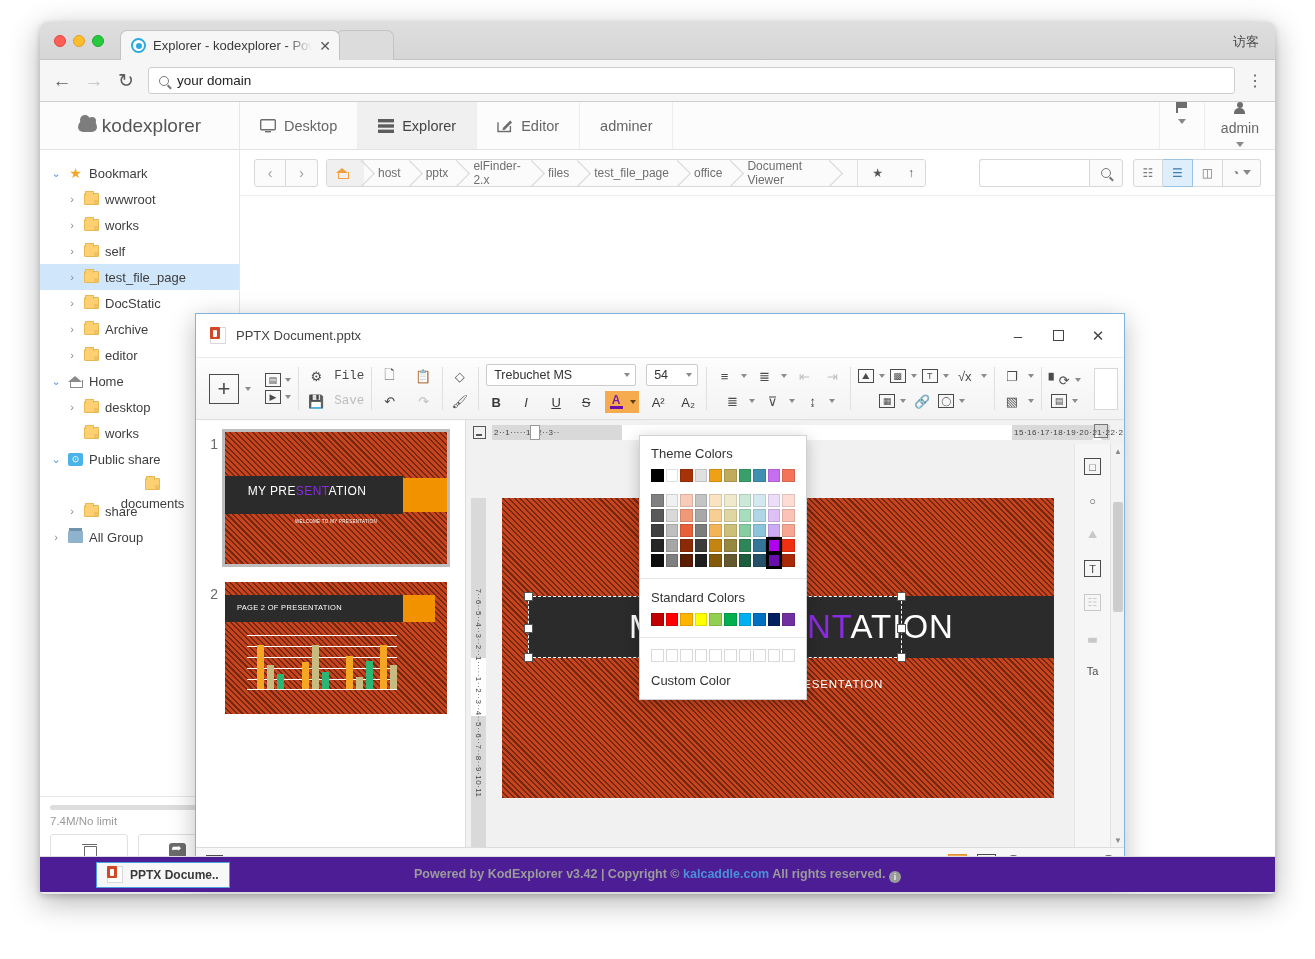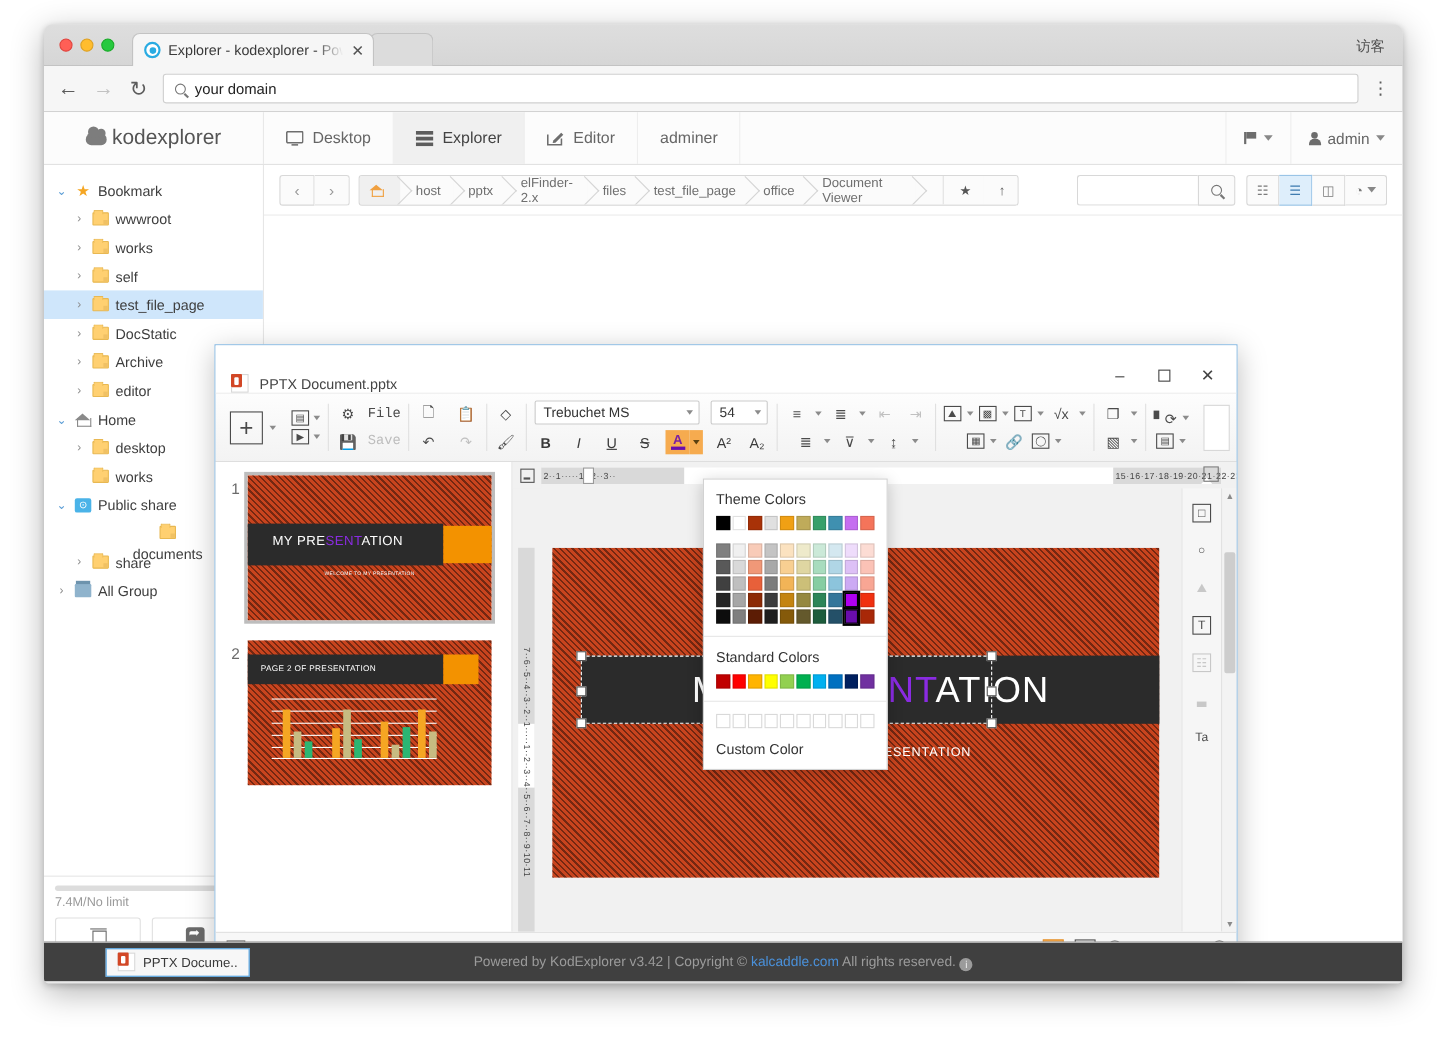--- a/index.html
+++ b/index.html
@@ -89,21 +89,21 @@
     width:19px;height:12px;background:#7d7d7d;border-radius:7px 7px 5px 5px;position:relative;
   }
   .cloud:before{content:"";position:absolute;left:2px;top:-5px;width:10px;height:10px;border-radius:50%;background:#7d7d7d;}
   .cloud:after{content:"";position:absolute;right:1px;top:-3px;width:8px;height:8px;border-radius:50%;background:#7d7d7d;}
   .navtab {
     display:flex; align-items:center; gap:8px; padding:0 20px;
     font-size:14.5px; color:#666; border-right:1px solid #eee;
   }
   .navtab.active { background:#f0f0f0; color:#444; }
   #appright { margin-left:auto; display:flex; align-items:stretch; }
-  .hdr-item { display:flex; align-items:center; gap:6px; padding:0 16px; font-size:14px; color:#666; border-left:1px solid #eee;}
+  .hdr-item { display:flex; align-items:center; gap:6px; padding:0 16px; font-size:14px; color:#666; border-left:1px solid #eee;flex-direction:column;}
   .caret { width:0;height:0;border-left:4px solid transparent;border-right:4px solid transparent;border-top:5px solid #888;}
   .flagico { width:12px; height:11px; position:relative;}
   .flagico:before{content:"";position:absolute;left:0;top:0;width:2px;height:11px;background:#6d6d6d;}
   .flagico:after{content:"";position:absolute;left:2px;top:0;width:9px;height:6px;background:#6d6d6d;}
   .userico { width:11px;height:12px;position:relative;}
   .userico:before{content:"";position:absolute;left:2.5px;top:0;width:6px;height:6px;border-radius:50%;background:#6d6d6d;}
   .userico:after{content:"";position:absolute;left:0;bottom:0;width:11px;height:6px;border-radius:5px 5px 0 0;background:#6d6d6d;}
 
   
   #appbody { position:relative; height:742px; display:flex; }
@@ -192,21 +192,21 @@
 
   
   #pptx {
     position:absolute; left:155px; top:163px; width:930px; height:565px;
     background:#fff; border:1px solid #7fb4e0;
     box-shadow:0 6px 24px rgba(0,0,0,.25);
     display:flex; flex-direction:column;
     z-index:40;
   }
   #pptx-title {
-    height:44px; background:#fff; display:flex; align-items:flex-end; gap:10px; padding:0 6px 0 14px;
+    height:44px; background:#fff; display:flex; align-items:center; gap:10px; padding:0 6px 0 14px;
     border-bottom:1px solid #eaeaea;
   }
   .pptico{ width:16px;height:17px;background:#fff;border:1px solid #d8d8d8;position:relative;flex:none;}
   .pptico:before{content:"";position:absolute;left:-1px;top:-1px;width:10px;height:12px;background:#d24726;border-radius:1px;}
   .pptico:after{content:"";position:absolute;left:2px;top:2px;width:4px;height:7px;background:#fff;border-radius:1px;}
   #pptx-name{font-size:13px;color:#444;}
   #wctl{margin-left:auto;display:flex;align-items:center;}
   .wbtn{width:40px;height:32px;display:flex;align-items:center;justify-content:center;font-size:15px;color:#444;}
   .wbtn .sq{width:11px;height:11px;border:1.5px solid #444;}
 
@@ -335,23 +335,24 @@
   .cp-gap{height:8px;}
   .cp-hr{height:1px;background:#e6e6e6;margin:11px 0 0 0;}
   .cp-head2{font-size:13px;color:#333;padding:11px 11px 8px 11px;}
   .cp-empty{display:flex;gap:2px;padding:0 11px;}
   .ew{width:13px;height:13px;border:1px solid #d9d9d9;background:#fff;}
   .cp-custom{font-size:13px;color:#333;padding:11px 11px 11px 11px;}
 
   
   #taskbar {
     position:absolute; left:0; bottom:0; right:0; height:36px;
-    background:#404040; border-top:1px solid #dcdcdc;
+    background:#4c1d95; border-top:1px solid #dcdcdc;
     display:flex; align-items:center; padding-left:56px;
     z-index:60;
+    font-weight:bold;
   }
   #taskitem {
     height:26px; border:1px solid #4a9fe0; background:#f7f7f7;
     display:flex; align-items:center; gap:7px; padding:0 10px; font-size:12px; color:#3a3a3a;
   }
   #poweredby {
     position:absolute; left:0; right:0; text-align:center; font-size:12.5px; color:#9b9b9b;
     pointer-events:none;
   }
   #poweredby a{color:#4a90d9;text-decoration:none;}

